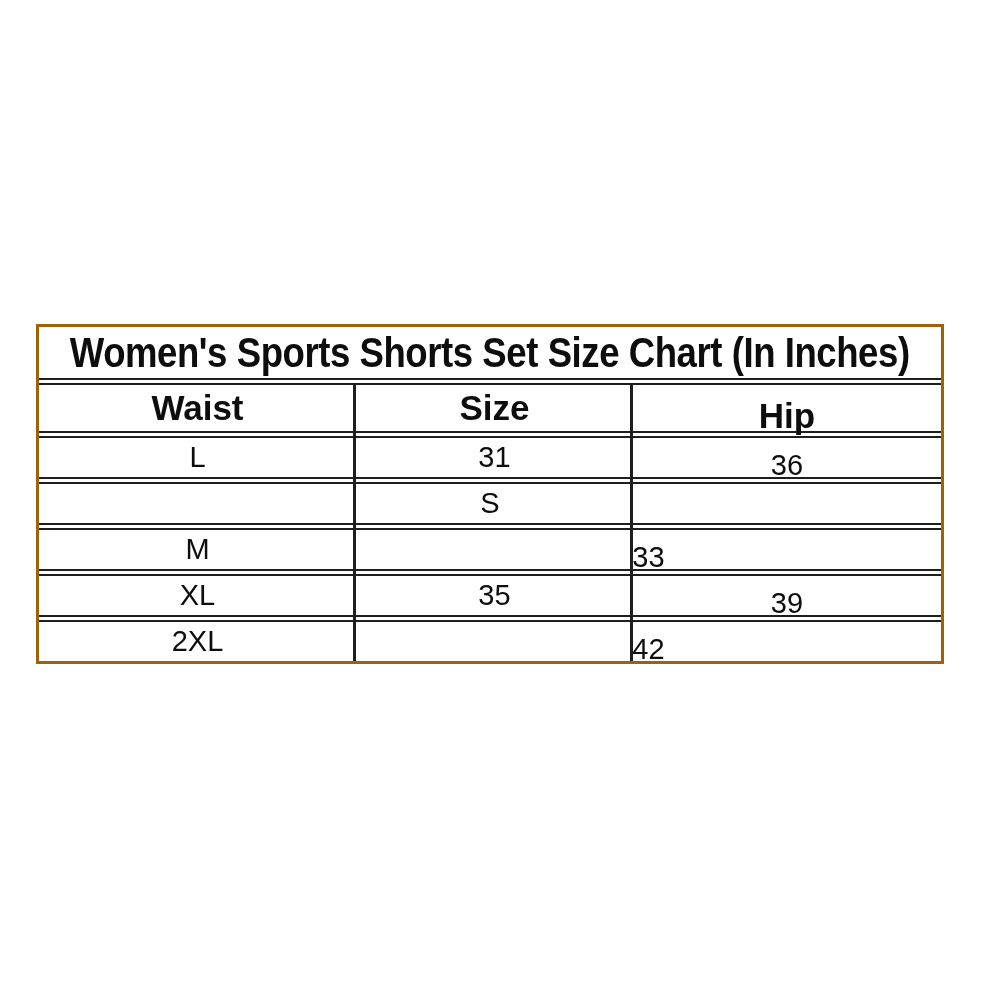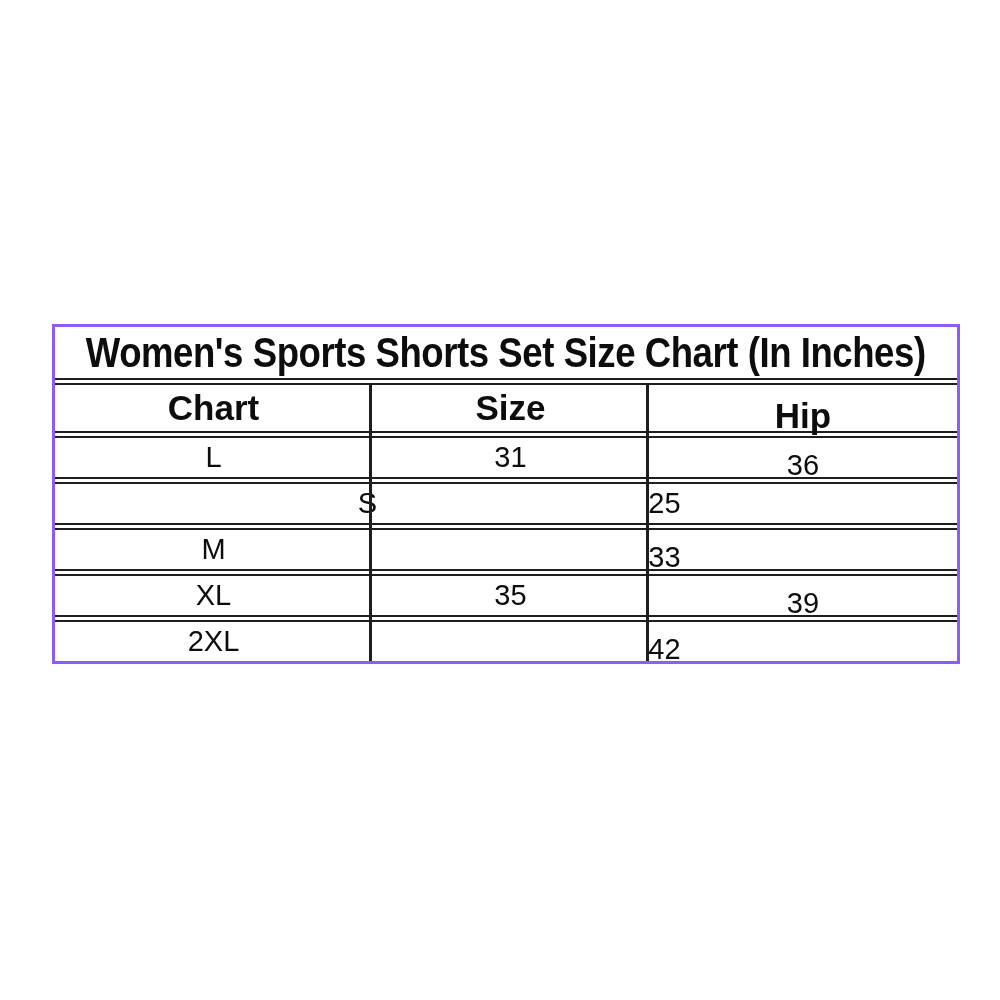--- a/index.html
+++ b/index.html
@@ -10,25 +10,25 @@
   }
   .canvas {
     position: relative;
     width: 1000px;
     height: 1000px;
     background: #ffffff;
     overflow: hidden;
   }
   .size-chart {
     position: absolute;
-    left: 52px;
+    left: 36px;
     top: 324px;
     width: 908px;
     box-sizing: border-box;
-    border: 3px solid #8b5cf6;
+    border: 3px solid #a16207;
     background: #ffffff;
   }
   .row {
     display: flex;
     align-items: center;
     justify-content: center;
   }
   .title-row {
     height: 51px;
   }
@@ -95,38 +95,37 @@
 
     <div class="row title-row">
       <span class="title-text">Women's Sports Shorts Set Size Chart (In Inches)</span>
     </div>
 
     <div class="sep"></div>
 
     <div class="tbody">
 
       <div class="row header-row">
-        <div class="cell col1 th">Chart</div>
+        <div class="cell col1 th">Waist</div>
         <div class="cell col2 th">Size</div>
         <div class="cell col3 th">Hip</div>
       </div>
 
       <div class="sep"></div>
 
       <div class="row data-row">
         <div class="cell col1 td">L</div>
         <div class="cell col2 td">31</div>
         <div class="cell col3 td">36</div>
       </div>
 
       <div class="sep"></div>
 
       <div class="row data-row">
         <div class="cell col1 td">S</div>
-        <div class="cell col2 td">25</div>
       </div>
 
       <div class="sep"></div>
 
       <div class="row data-row">
         <div class="cell col1 td">M</div>
         <div class="cell col3 td">33</div>
       </div>
 
       <div class="sep"></div>

